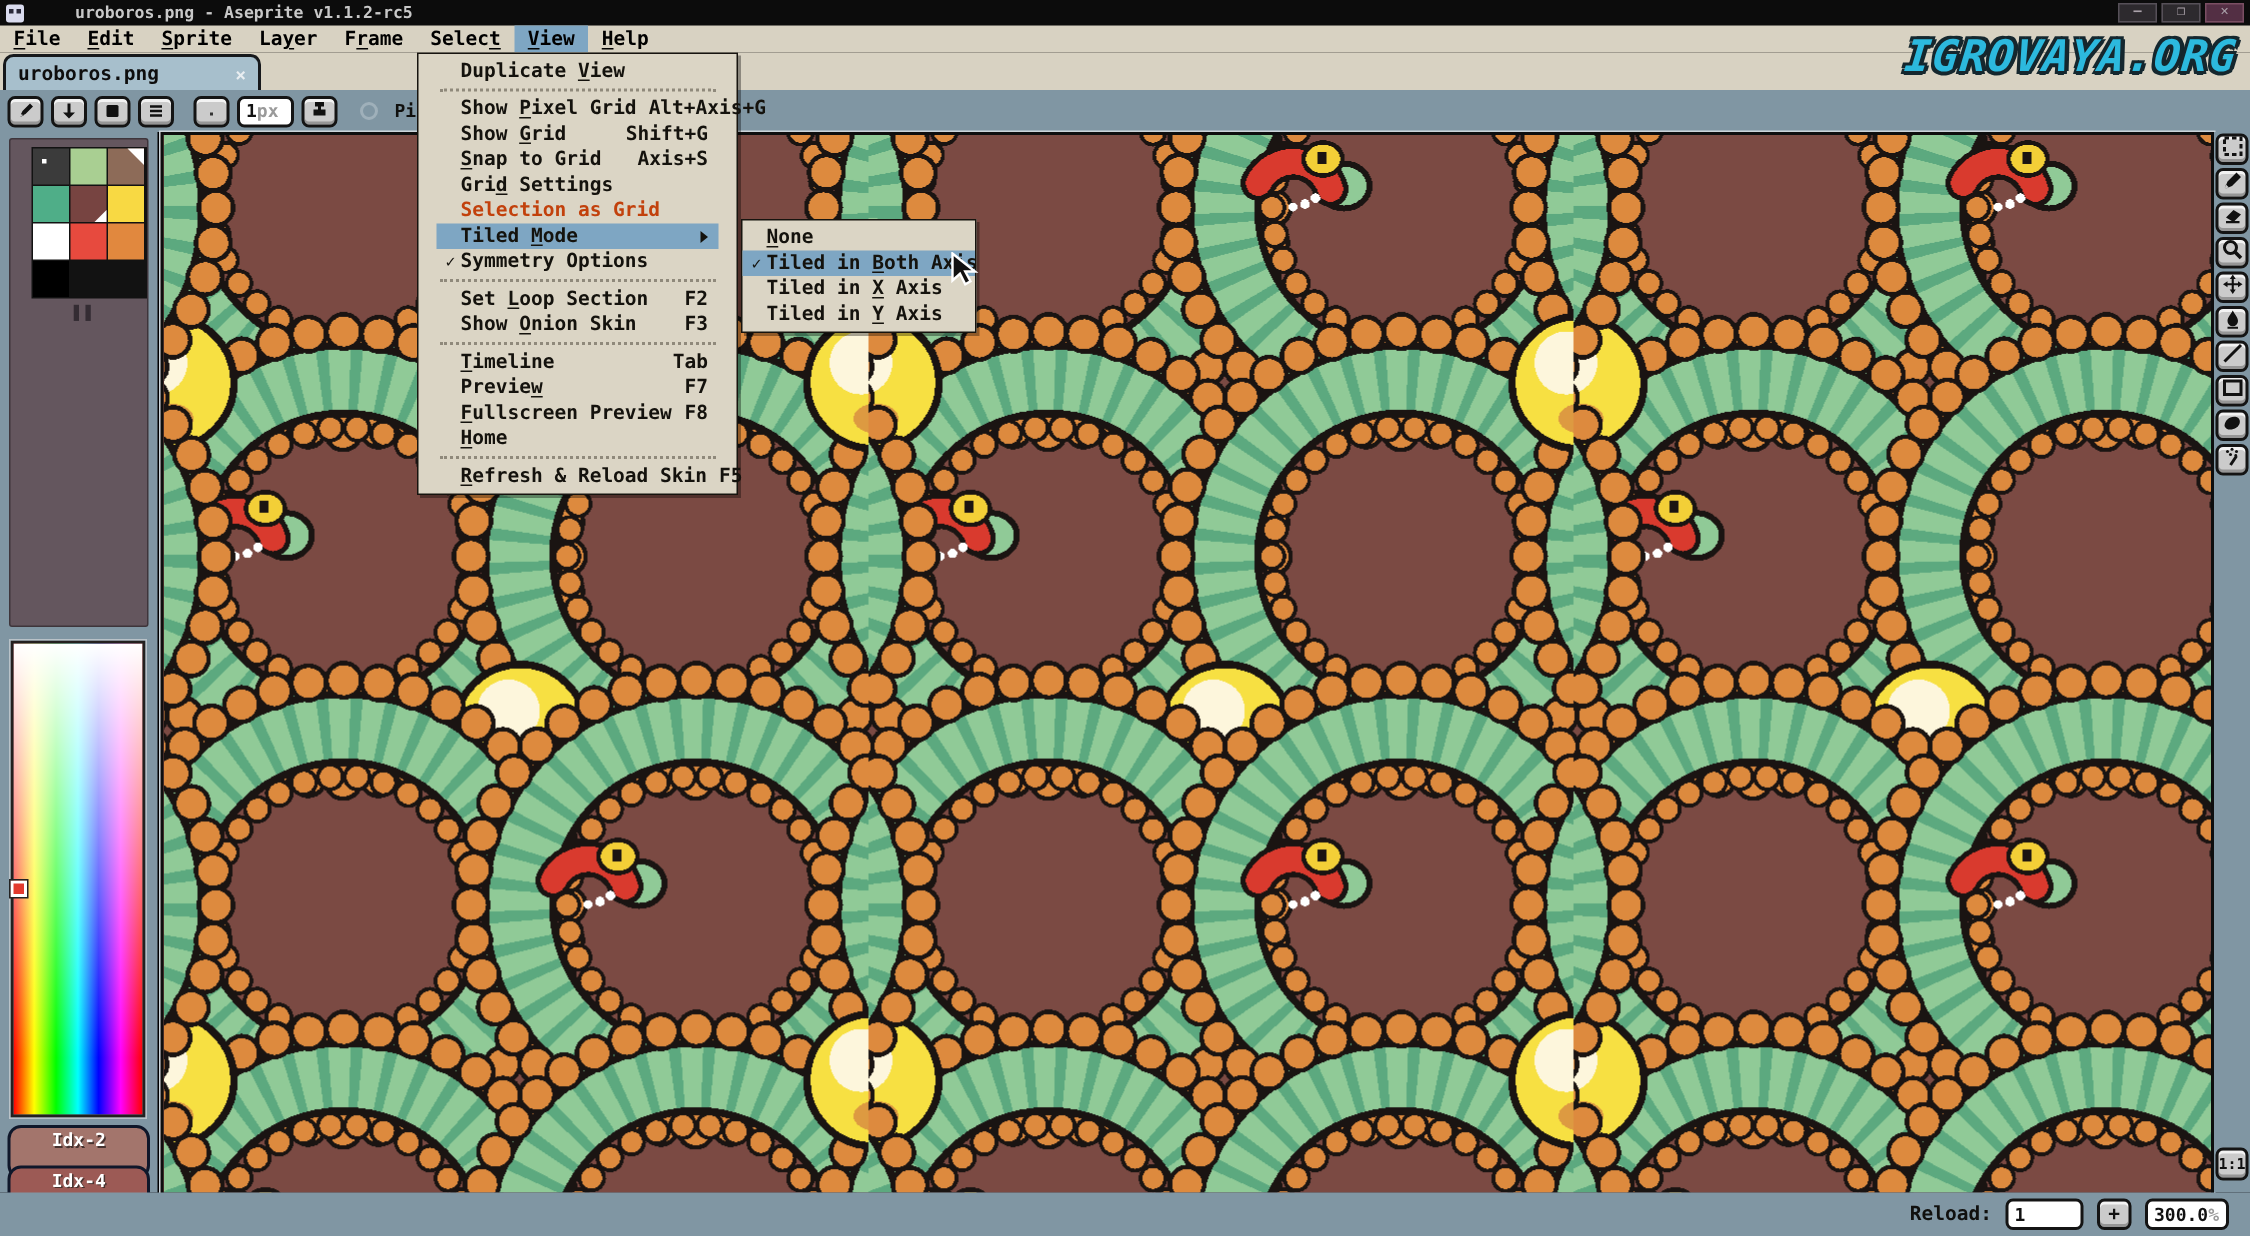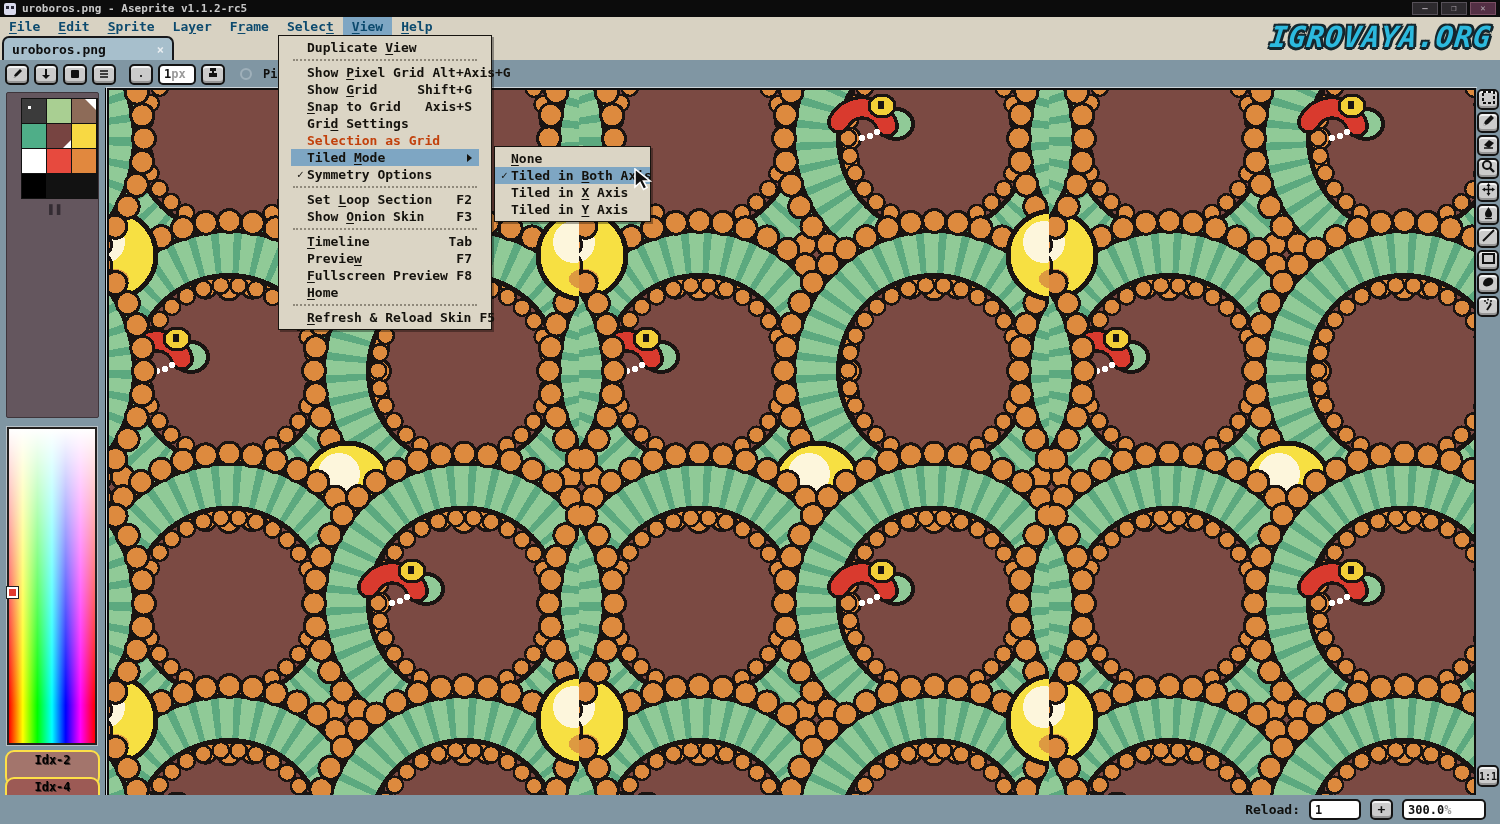--- a/index.html
+++ b/index.html
@@ -8,29 +8,29 @@
          -webkit-font-smoothing:none; position:relative; }
   .abs { position:absolute; }
 
   
   #titlebar { left:0; top:0; width:1500px; height:17px; background:var(--c-titlebar);
               display:flex; align-items:center; }
   #app-icon { width:12px; height:12px; margin:0 6px 0 4px; background:#d9dbee;
               border-radius:2px; position:relative; }
   #app-icon:before { content:""; position:absolute; left:2px; top:3px; width:3px; height:3px; background:#2a2a3a;}
   #app-icon:after  { content:""; position:absolute; right:2px; top:3px; width:3px; height:3px; background:#2a2a3a;}
-  #title-text { color:#c8c8c8; font-size:11px; letter-spacing:0; }
+  #title-text { color:#c8c8c8; font-size:11px; letter-spacing:0;margin-left:28px; }
   #win-controls { position:absolute; right:4px; top:2px; display:flex; gap:3px; }
   .winbtn { width:26px; height:13px; background:#2d2a2e; border:1px solid #565058;
             color:#aaa2aa; font-size:9px; line-height:11px; text-align:center; }
   .winbtn.close { background:#532f44; border-color:#7a4f63; }
 
   
   #menubar { left:0; top:17px; width:1500px; height:18px; background:var(--c-beige);
-             display:flex; align-items:center; font-size:13px; color:#0c4a6e; }
+             display:flex; align-items:center; font-size:13px; color:#000000; }
   .menu-item { padding:1px 9px; height:18px; line-height:17px; }
   .menu-item.active { background:var(--c-hl);text-align:center; }
   u { text-decoration:underline; text-underline-offset:2px; }
 
   
   #tabbar { left:0; top:35px; width:1500px; height:25px; background:var(--c-beige);text-align:center; }
   #tab { position:absolute; left:2px; top:1px; width:172px; height:25px; background:var(--c-tab);
          border:2px solid #16181b; border-bottom:none; border-radius:7px 7px 0 0;
          display:flex; align-items:center; font-size:13px; color:#0e0e0e; padding:0 8px; }
   #tab .tab-close { margin-left:auto; color:#e9eef1; font-size:12px; }
@@ -61,22 +61,22 @@
   .sw .tri-br { position:absolute; right:0; bottom:0; width:0; height:0;
                 border-left:8px solid transparent; border-bottom:8px solid #fff; }
   #grip { position:absolute; left:40px; top:108px; color:#342c33; font-size:13px; }
   #spectrum { position:absolute; left:7px; top:339px; width:90px; height:318px;
               border:2px solid #23201f; outline:1px solid #b9c2c8;
               background:
                linear-gradient(to bottom, #ffffff 0%, rgba(255,255,255,0) 88%),
                linear-gradient(to right,#ff0000 0%,#ffff00 16%,#00ff00 33%,#00ffff 50%,#0000ff 66%,#ff00ff 83%,#ff0000 100%);}
   #spec-marker { position:absolute; left:-2px; top:158px; width:11px; height:11px;
                  background:#e23a2e; border:2px solid #fff; outline:1px solid #222; }
-  .idx-btn { position:absolute; left:5px; width:95px; height:36px; border:2px solid #fde047;
-             border-radius:9px; color:#000000; font-size:12px; text-align:center; line-height:17px;
+  .idx-btn { position:absolute; left:5px; width:95px; height:36px; border:2px solid #0f172a;
+             border-radius:9px; color:#ffffff; font-size:12px; text-align:center; line-height:17px;
              text-shadow:1px 1px 0 #46322f; }
   #idx2 { top:662px; background:#a3756c; }
   #idx4 { top:689px; background:#9c5a55; }
 
   
   #canvas-wrap { left:107px; top:88px; width:1369px; height:709px;
                  border:2px solid #0e0e0e; outline:1px solid #ccd4d9; background:var(--c-canvasBg); }
   #canvas-wrap svg { display:block; }
 
   
@@ -84,21 +84,21 @@
   .tool { position:absolute; left:1px; width:22px; height:21px; }
   .tool svg { width:15px; height:15px; }
   #zoom11 { position:absolute; left:1px; top:677px; width:22px; height:22px; font-size:10px; color:#111; }
 
   
   #statusbar { left:0; top:795px; width:1500px; height:29px; background:var(--c-chrome);
                display:flex; align-items:center; justify-content:flex-end; gap:9px; padding-right:14px;
                font-size:13px; color:#10100e; }
   #frame-input { width:52px; }
   #plus-btn { width:23px; height:21px; font-size:13px; color:#111; }
-  #zoom-input { width:84px; }
+  #zoom-input { width:56px; }
 
   
   #view-menu { left:278px; top:35px; width:214px; background:var(--c-beigeMenu);
                border:1px solid #17140f; box-shadow:2px 2px 0 rgba(0,0,0,.35);
                padding:3px 12px; font-size:13px; color:#14120d; z-index:40; }
   .mi { height:17px; display:flex; align-items:center; padding:0 7px 0 6px; }
   .mi .gut { width:10px; font-size:11px; flex:none; }
   .mi .lbl { flex:1; white-space:nowrap; }
   .mi .sc  { margin-left:8px; }
   .mi.hl { background:var(--c-hl); }

